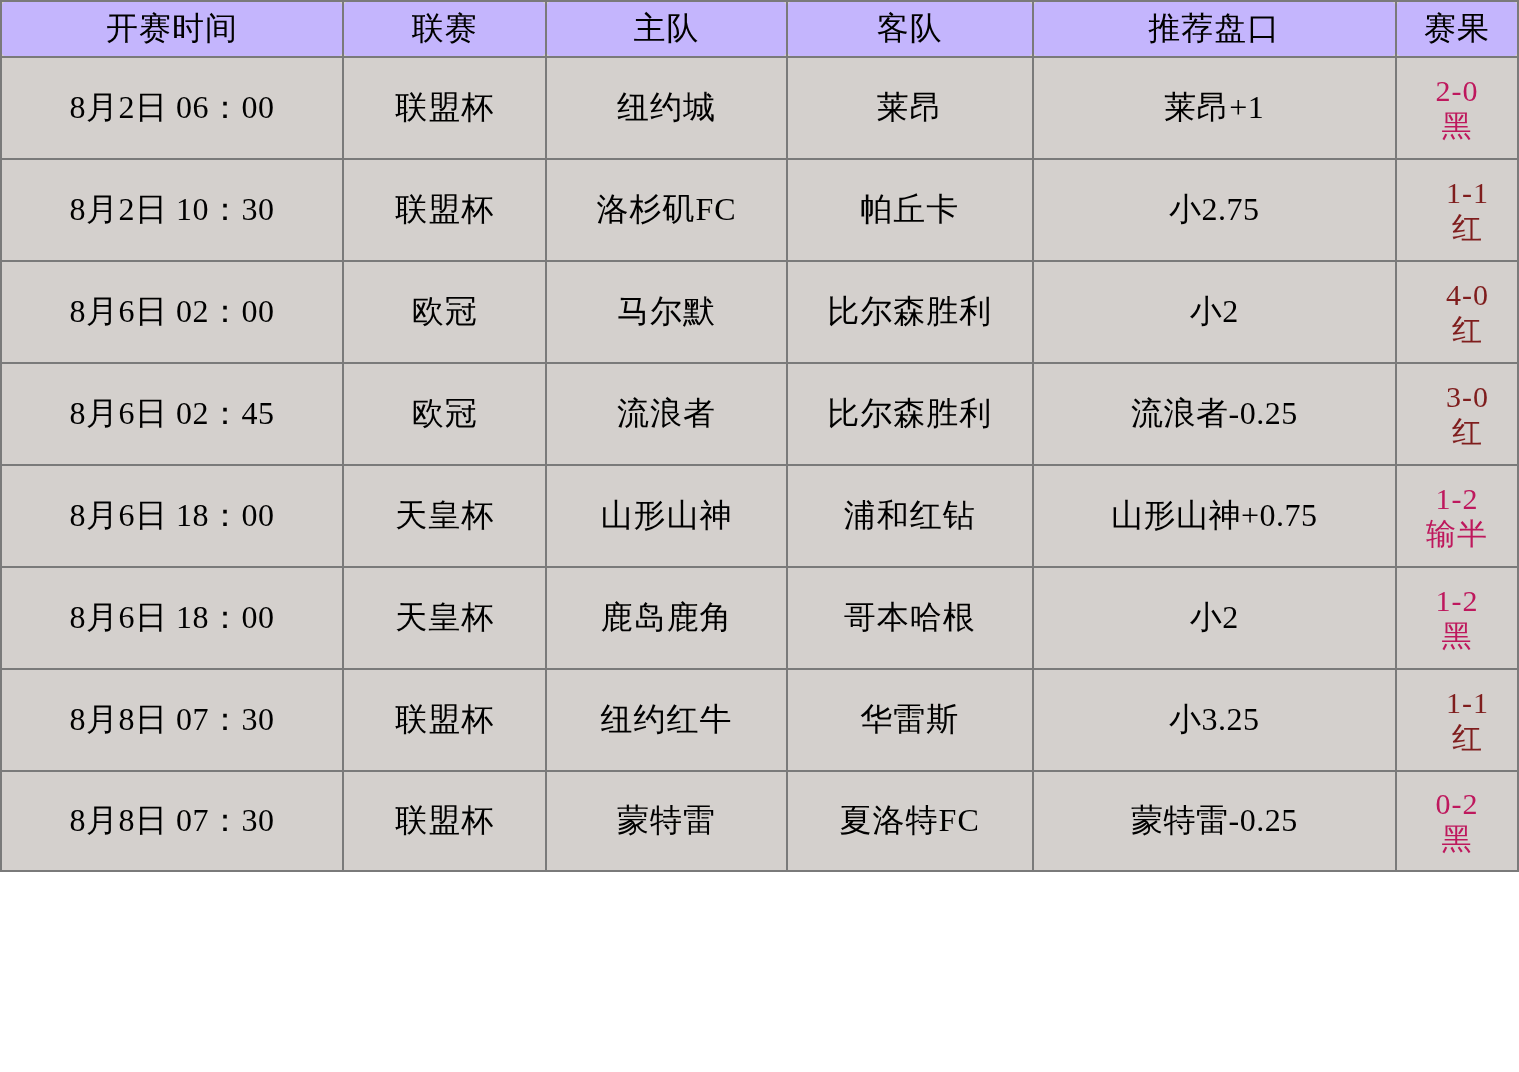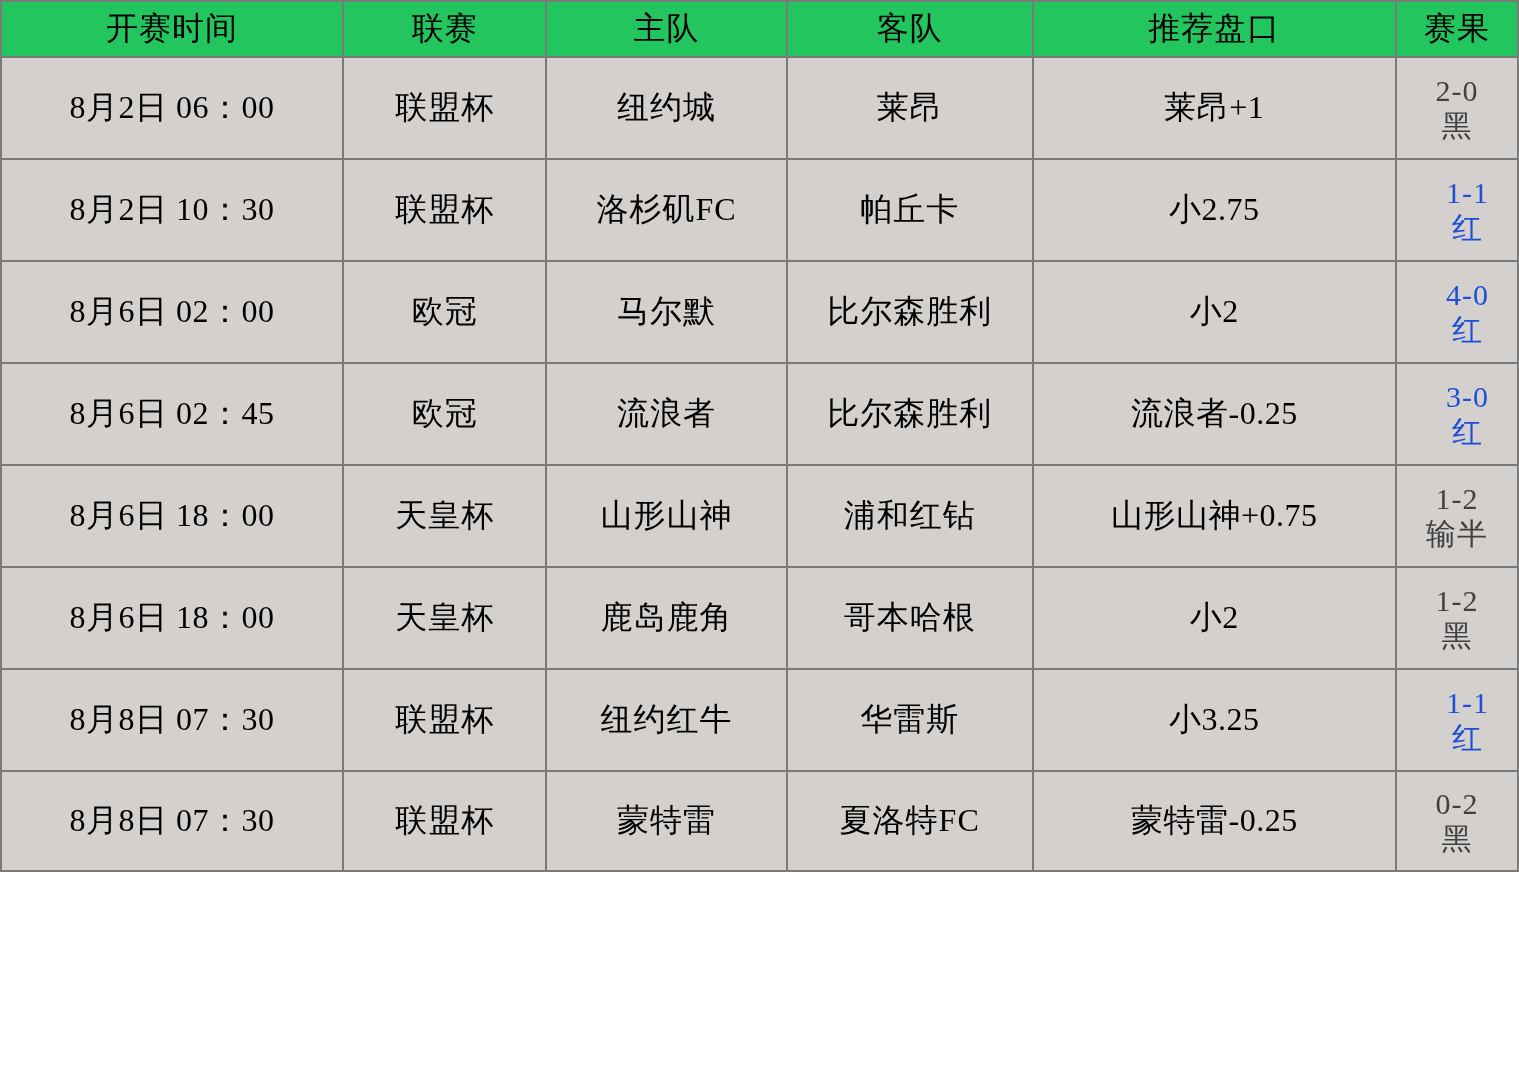--- a/index.html
+++ b/index.html
@@ -29,41 +29,42 @@
   table.sheet th,
   table.sheet td {
     border: 2px solid #7a7a7a;
     text-align: center;
     vertical-align: middle;
     color: #000000;
     font-weight: normal;
     padding: 0;
   }
   thead th {
-    background: #22c55e;
+    background: #c4b5fd;
     height: 54px;
     font-size: 32px;
     letter-spacing: 1px;
+    border-radius: 7px;
   }
   tbody td {
     background: #d4d0cd;
     height: 100px;
     font-size: 32px;
     letter-spacing: 1px;
   }
   tbody tr:last-child td { height: 98px; }
 
   td.result {
     font-size: 30px;
     line-height: 1.18;
     padding: 2px 0;
   }
   td.result .r-line { display: block; }
-  td.result.red { color: #1d4ed8; padding-left: 21px; }
-  td.result.black { color: #404040; }
+  td.result.red { color: #7f1d1d; padding-left: 21px; }
+  td.result.black { color: #be185d; }
   td.odds, td.time { letter-spacing: 0.5px; }
 </style>
 </head>
 <body>
 
 <table class="sheet">
   <colgroup>
     <col class="c-time">
       <col class="c-league">
       <col class="c-home">

